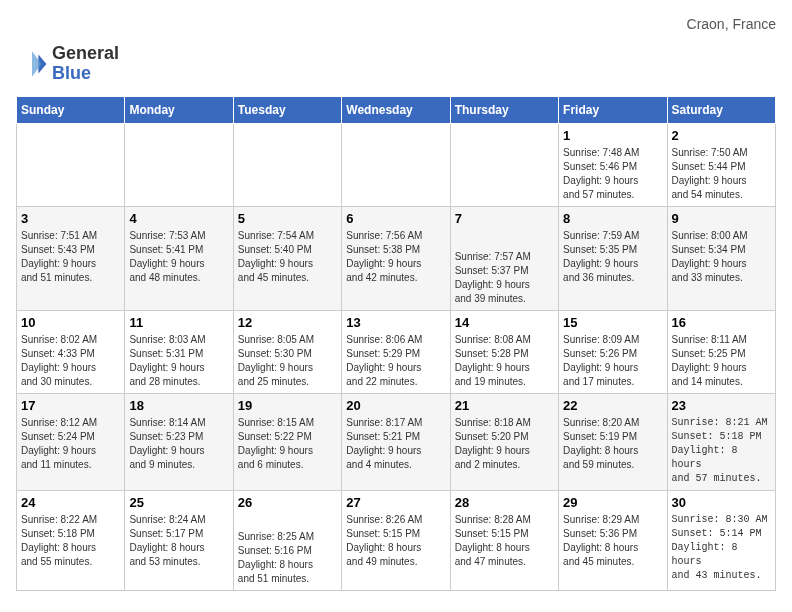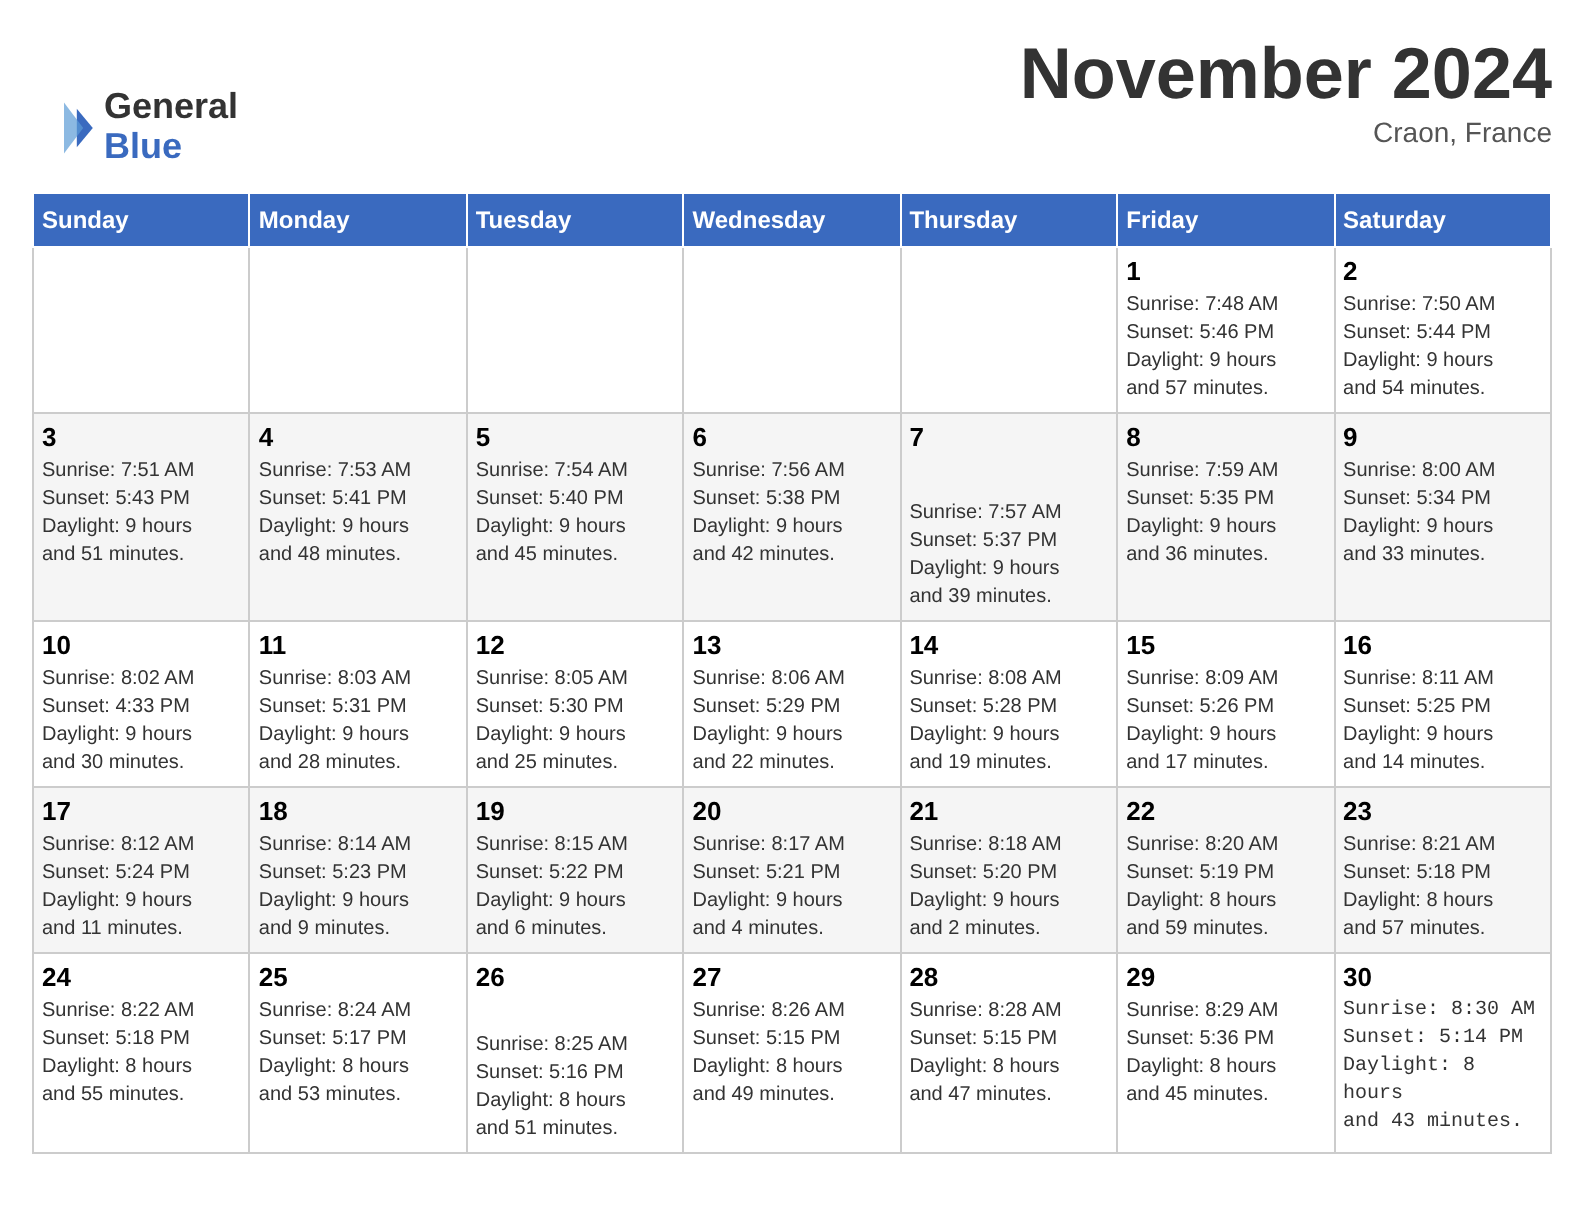--- a/index.html
+++ b/index.html
@@ -95,21 +95,20 @@
     <svg class="logo-icon" viewBox="0 0 40 40">
       <polygon points="28,8 38,20 28,32" fill="#3a6abf"></polygon>
       <polygon points="20,4 32,20 20,36" fill="#5b9bd5" opacity="0.7"></polygon>
     </svg>
     <div class="logo-text">
       <span>General</span>
       <span style="color:#3a6abf">Blue</span>
     </div>
   </div>
   <div class="title-section">
-    <div class="month-title">November 2024</div>
     <div class="location">Craon, France</div>
   </div>
 </div>
 
 <table>
   <thead>
     <tr>
       <th>Sunday</th>
       <th>Monday</th>
       <th>Tuesday</th>
@@ -281,21 +280,21 @@
         </td>
         <td>
           <span class="day-num">22</span>
           <div class="day-info" style="white-space: pre-line;">Sunrise: 8:20 AM
 Sunset: 5:19 PM
 Daylight: 8 hours
 and 59 minutes.</div>
         </td>
         <td>
           <span class="day-num">23</span>
-          <div class="day-info" style="white-space: pre-line;">Sunrise: 8:21 AM
+          <div class="day-info" style="white-space: pre-line; font-family: Liberation Mono, monospace;">Sunrise: 8:21 AM
 Sunset: 5:18 PM
 Daylight: 8 hours
 and 57 minutes.</div>
         </td>
       </tr>
       <tr>
         <td>
           <span class="day-num">24</span>
           <div class="day-info" style="white-space: pre-line;">Sunrise: 8:22 AM
 Sunset: 5:18 PM

